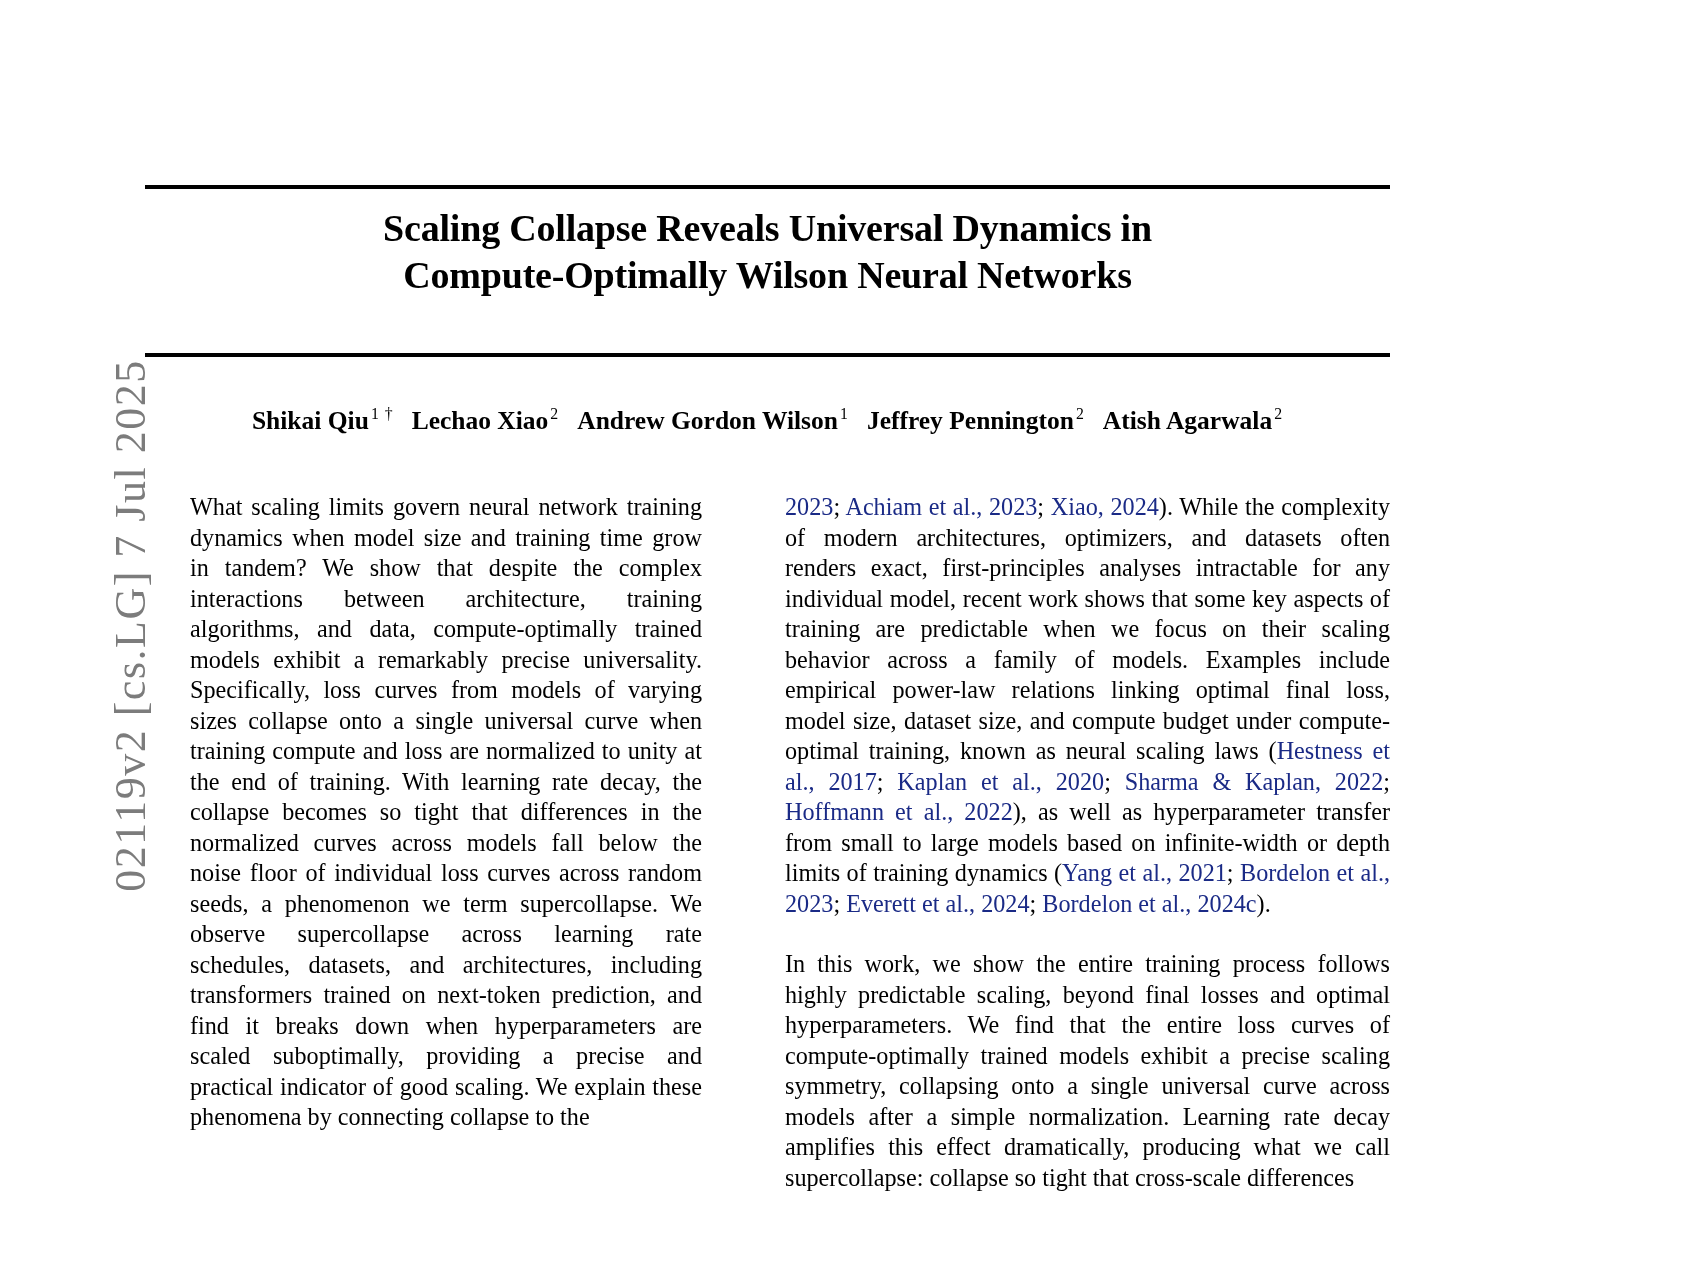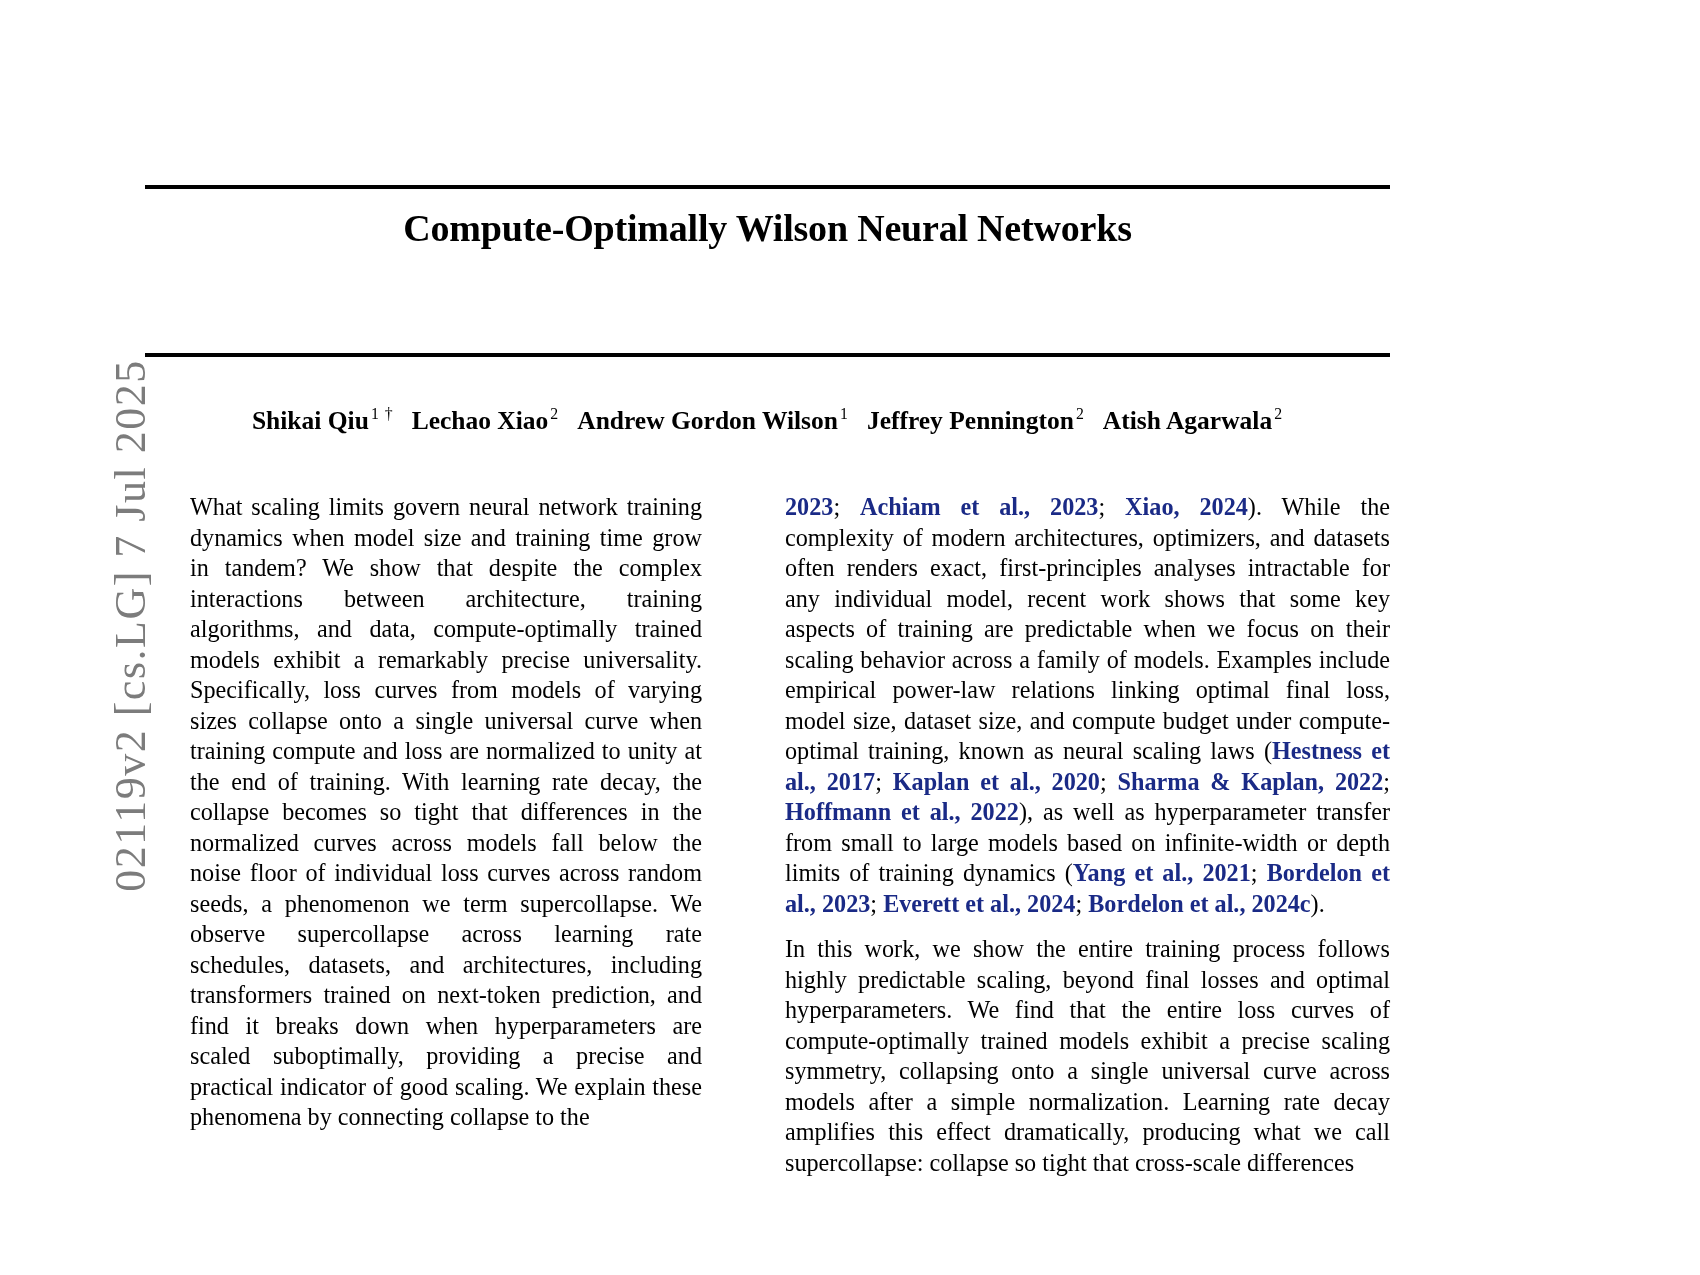--- a/index.html
+++ b/index.html
@@ -117,39 +117,39 @@
     font-weight: bold;
     margin: 0 0 11px 0;
     line-height: 34px;
   }
   .para {
     margin: 0 0 0 0;
     text-align: justify;
     text-justify: inter-word;
     hyphens: none;
   }
-  .para + .para { margin-top: 15px; }
+  .para + .para { margin-top: 30px; }
   .cite {
     color: #1a2a86;
-    font-weight: bold;
   }
   .ital { }
 </style>
 </head>
 <body>
 
 <div id="arxiv-stamp">
   <div class="stamp-text">02119v2  [cs.LG]  7 Jul 2025</div>
 </div>
 
 <div id="page">
 
   <div class="rule" id="rule-top"></div>
 
   <div id="title-block">
+    <div class="title-line">Scaling Collapse Reveals Universal Dynamics in</div>
     <div class="title-line">Compute-Optimally Wilson Neural Networks</div>
   </div>
 
   <div class="rule" id="rule-bottom"></div>
 
   <div id="authors">
     <span class="author"><span>Shikai Qiu</span><sup>1 †</sup></span><span class="author"><span>Lechao Xiao</span><sup>2</sup></span><span class="author"><span>Andrew Gordon Wilson</span><sup>1</sup></span><span class="author"><span>Jeffrey Pennington</span><sup>2</sup></span><span class="author"><span>Atish Agarwala</span><sup>2</sup></span>
   </div>
 
   <div id="columns">

